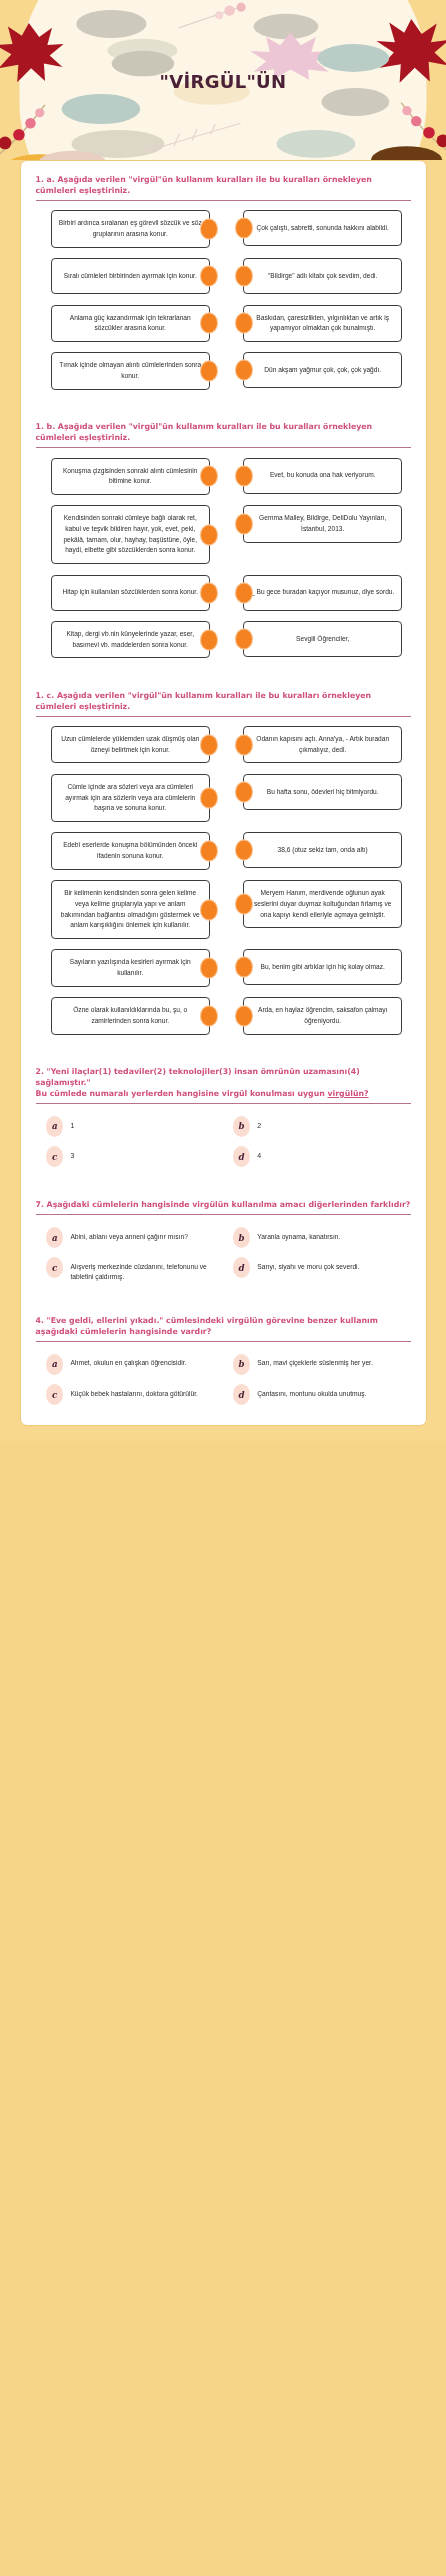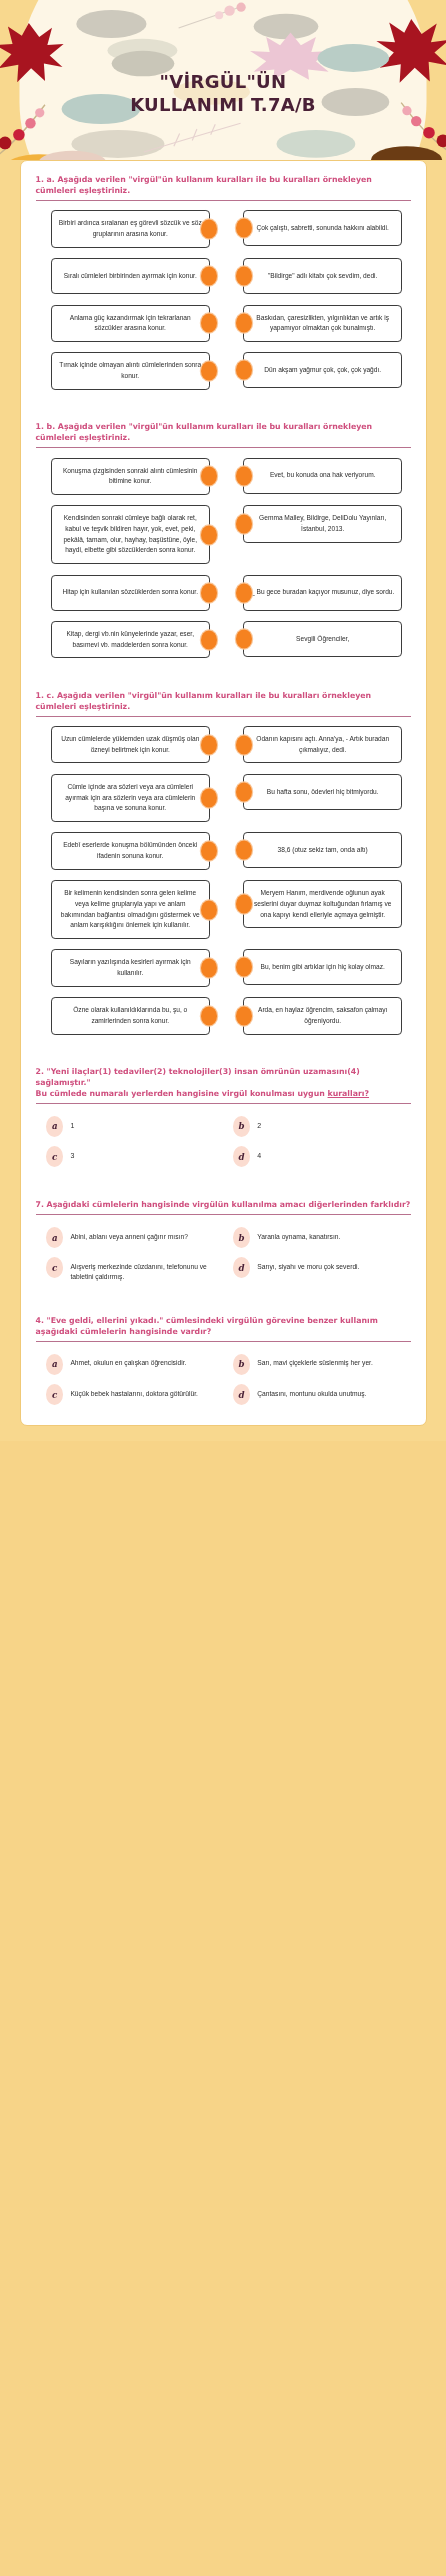--- a/index.html
+++ b/index.html
@@ -242,21 +242,20 @@
   </svg>
   <svg class="leaf" style="left:273px; top:124px;" width="87" height="41" viewBox="0 0 150 70">
     <ellipse cx="74" cy="34" rx="68" ry="24" fill="#cfd9cd"></ellipse>
   </svg>
   <svg class="leaf" style="left:35px; top:145px;" width="76" height="35" viewBox="0 0 130 60">
     <ellipse cx="64" cy="30" rx="58" ry="20" fill="#e8cfc2"></ellipse>
   </svg>
 
   <div class="title-wrap">
     <span class="title-line">"VİRGÜL"ÜN</span>
-    <span class="title-line">KULLANIMI T.7A/B</span>
   </div>
 </div>
 
 <div class="sheet">
   <div class="card">
 
     <div class="q-block">
       <div class="q-title">1. a. Aşağıda verilen "virgül"ün kullanım kuralları ile bu kuralları örnekleyen cümleleri eşleştiriniz.</div>
       <hr class="rule-line">
       <div class="match-grid">
@@ -459,21 +458,21 @@
         </div>
       </div>
     </div>
 
     <div class="spacer-md"></div>
 
     <div class="q-block">
       <div class="q-title">
         <span>2. "Yeni ilaçlar(1) tedaviler(2) teknolojiler(3) insan ömrünün uzamasını(4) sağlamıştır."</span>
         <br>
-        <span>Bu cümlede numaralı yerlerden hangisine virgül konulması uygun </span><span class="u">kuralları?</span>
+        <span>Bu cümlede numaralı yerlerden hangisine virgül konulması uygun </span><span class="u">virgülün?</span>
       </div>
       <hr class="rule-line">
       <div class="choices">
         <div class="choice">
           <span class="bubble">a</span>
           <span class="choice-text choice-num">1</span>
         </div>
         <div class="choice">
           <span class="bubble">b</span>
           <span class="choice-text choice-num">2</span>

